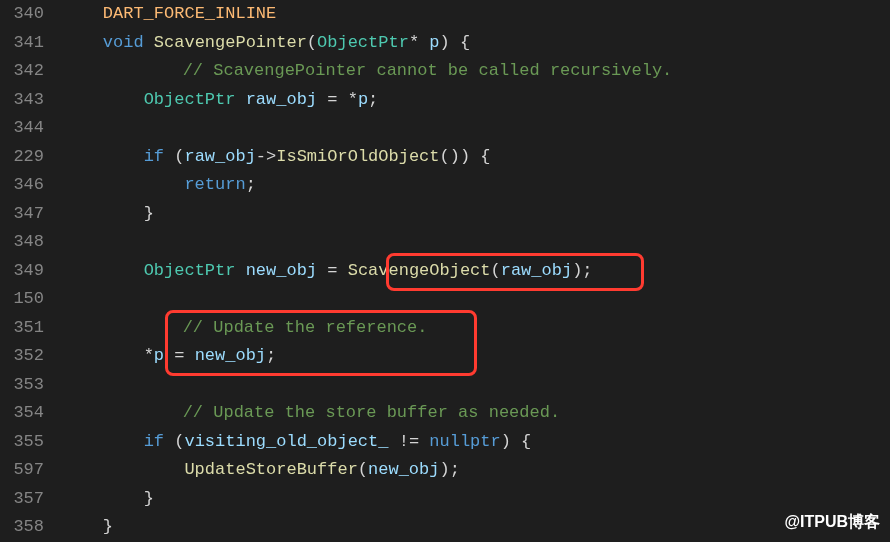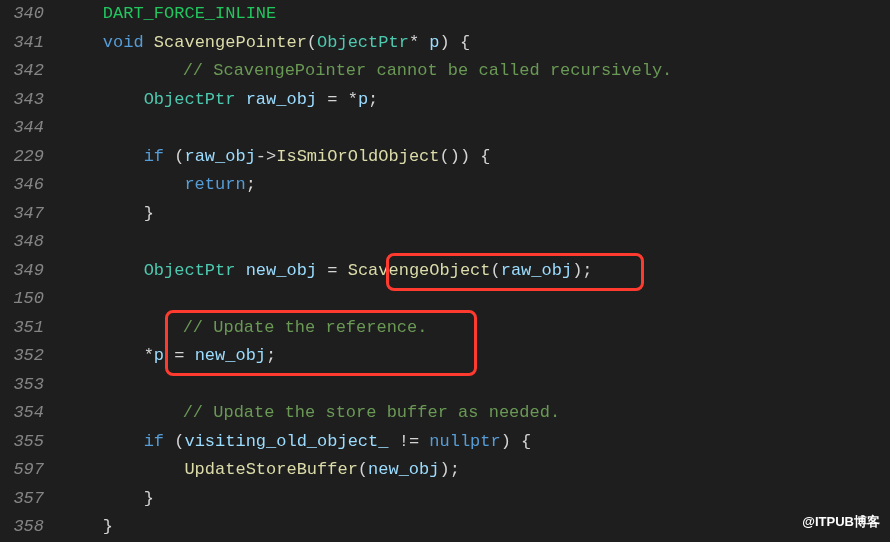--- a/index.html
+++ b/index.html
@@ -18,33 +18,32 @@
     height: 100%;
   }
   .gutter {
     width: 62px;
     background: #1e1e1e;
     color: #858585;
     text-align: right;
     padding-right: 18px;
     flex-shrink: 0;
     user-select: none;
-    font-style: italic;
   }
   .gutter .ln { height: 28.5px; }
   .code {
     flex: 1;
     background: #1e1e1e;
     color: #d4d4d4;
     white-space: pre;
     padding-left: 0;
     position: relative;
   }
   .code .line { height: 28.5px; position: relative; }
-  .tok-macro   { color: #22c55e; }
+  .tok-macro   { color: #fdba74; }
   .tok-keyword { color: #569cd6; }
   .tok-type    { color: #4ec9b0; }
   .tok-func    { color: #dcdcaa; }
   .tok-param   { color: #9cdcfe; }
   .tok-var     { color: #9cdcfe; }
   .tok-member  { color: #9cdcfe; }
   .tok-comment { color: #6a9955; margin-left: 39px; }
   .tok-op      { color: #d4d4d4; }
   .tok-punct   { color: #d4d4d4; }
   .tok-null    { color: #569cd6; }
@@ -53,21 +52,21 @@
     border: 3px solid #ff3b30;
     border-radius: 8px;
     pointer-events: none;
   }
   .watermark {
     position: absolute;
     bottom: 6px;
     right: 10px;
     color: #fff;
     font-family: Arial, sans-serif;
-    font-size: 13px;
+    font-size: 16px;
     font-weight: bold;
   }
 </style>
 </head>
 <body>
 
 <div class="editor">
   <div class="gutter" id="gutter">
       <div class="ln">340</div>
       <div class="ln">341</div>

